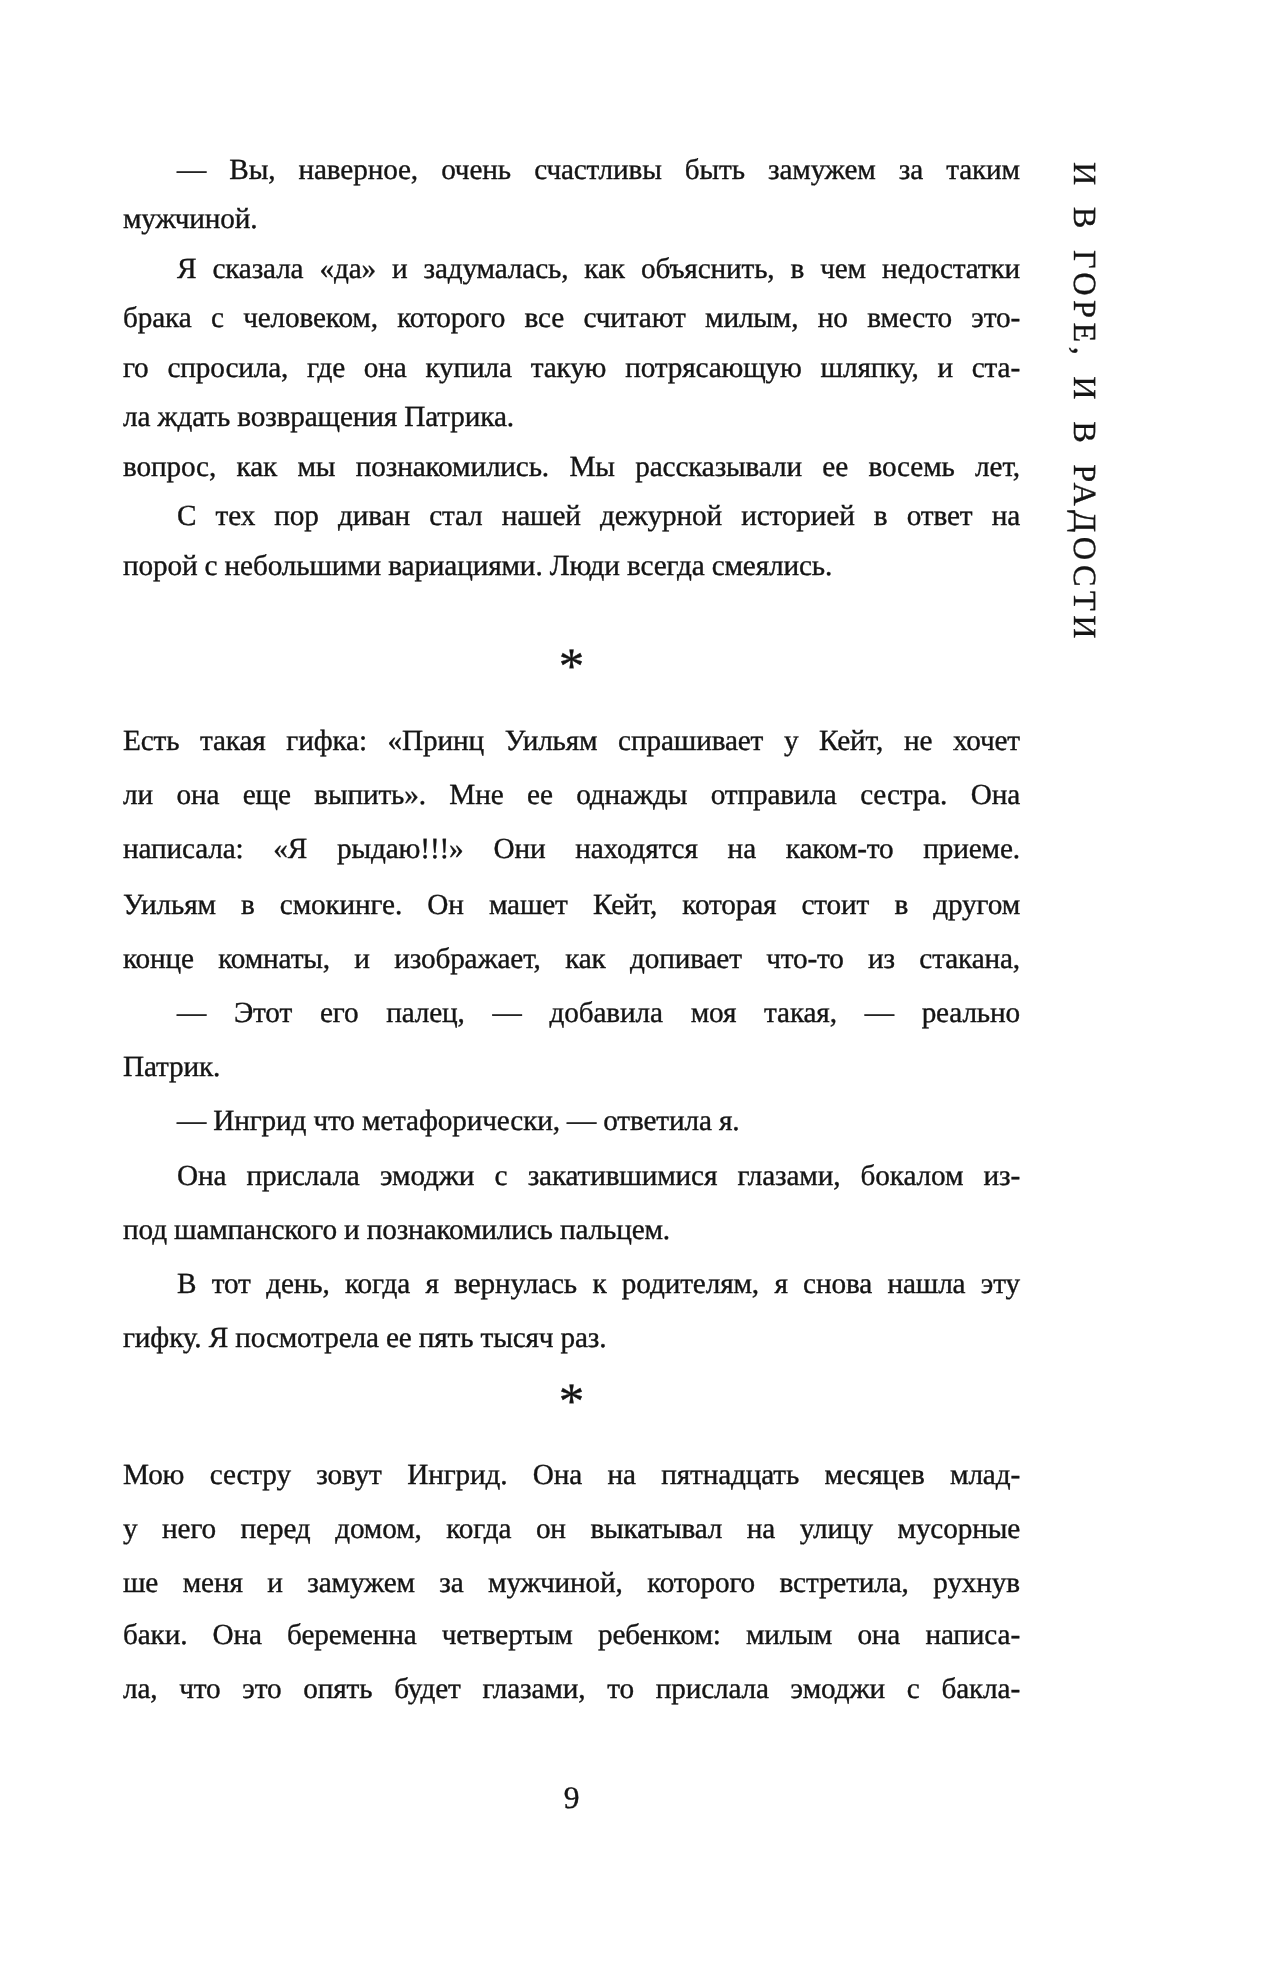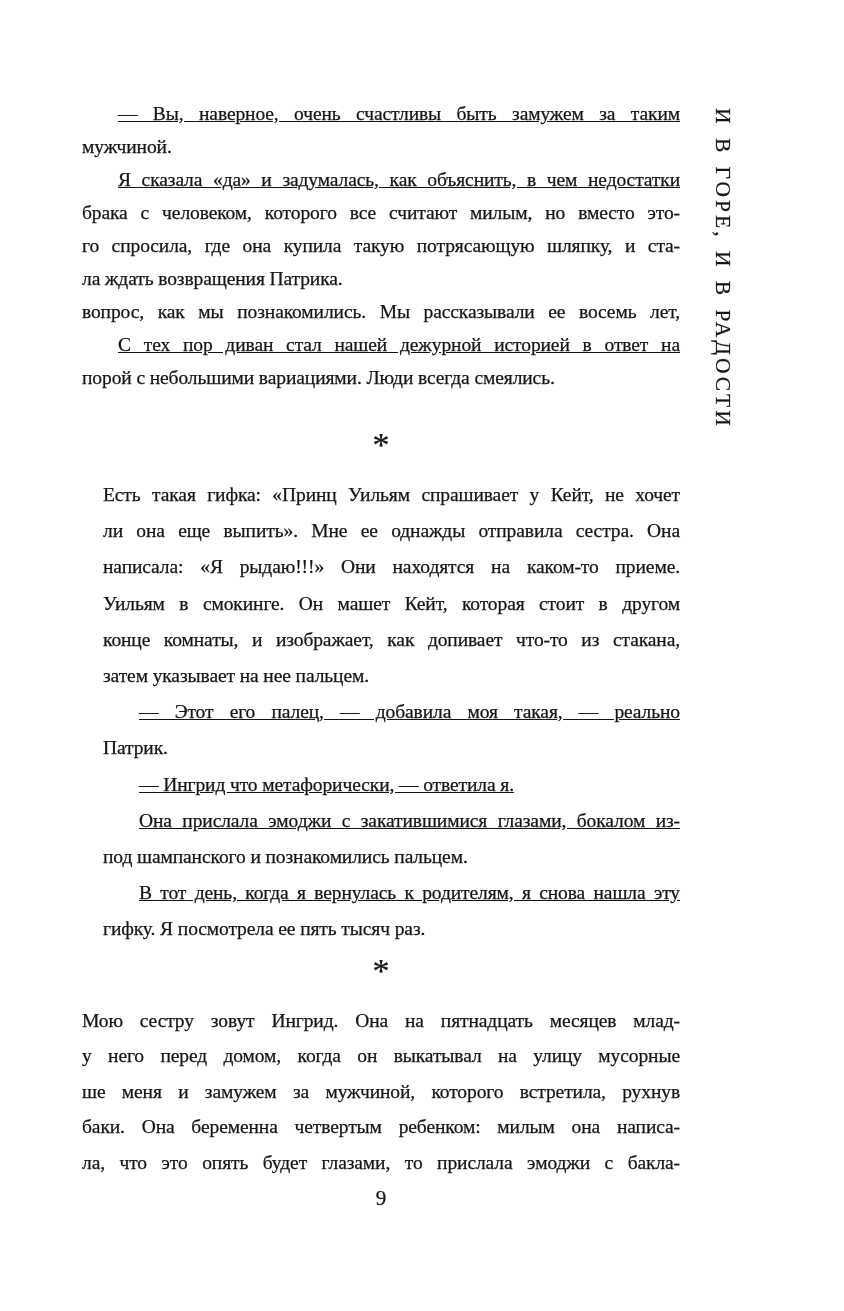--- a/index.html
+++ b/index.html
@@ -25,29 +25,29 @@
     position: absolute;
     left: 82px;
     top: 97px;
     width: 598px;
     font-size: 19.5px;
     letter-spacing: -0.1px;
     -webkit-text-stroke: 0.25px #151515;
   }
   .section { display: block; }
   .section.s0 { line-height: 33px; }
-  .section.s1 { line-height: 36.2px; margin-left: 21px; }
+  .section.s1 { line-height: 36.2px; }
   .section.s2 { line-height: 35.6px; }
   .line {
     text-align: justify;
     text-align-last: justify;
     white-space: normal;
   }
   .line.flush { text-align-last: left; }
-  .line.indent { text-indent: 36px; text-decoration: underline; }
+  .line.indent { text-indent: 36px; }
   
   .separator {
     display: flex;
     align-items: center;
     justify-content: center;
     font-size: 34px;
     line-height: 1;
     letter-spacing: 0;
     text-align: center;
   }
@@ -101,21 +101,20 @@
       </div>
       <div class="separator sep0">
         <span class="sep-glyph">*</span>
       </div>
       <div class="section s1">
         <div class="line">Есть такая гифка: «Принц Уильям спрашивает у Кейт, не хочет</div>
         <div class="line">ли она еще выпить». Мне ее однажды отправила сестра. Она</div>
         <div class="line">написала: «Я рыдаю!!!» Они находятся на каком-то приеме.</div>
         <div class="line">Уильям в смокинге. Он машет Кейт, которая стоит в другом</div>
         <div class="line">конце комнаты, и изображает, как допивает что-то из стакана,</div>
-        <div class="line flush">затем указывает на нее пальцем.</div>
         <div class="line indent">— Этот его палец, — добавила моя такая, — реально</div>
         <div class="line flush">Патрик.</div>
         <div class="line flush indent">— Ингрид что метафорически, — ответила я.</div>
         <div class="line indent">Она прислала эмоджи с закатившимися глазами, бокалом из-</div>
         <div class="line flush">под шампанского и познакомились пальцем.</div>
         <div class="line indent">В тот день, когда я вернулась к родителям, я снова нашла эту</div>
         <div class="line flush">гифку. Я посмотрела ее пять тысяч раз.</div>
       </div>
       <div class="separator sep1">
         <span class="sep-glyph">*</span>

